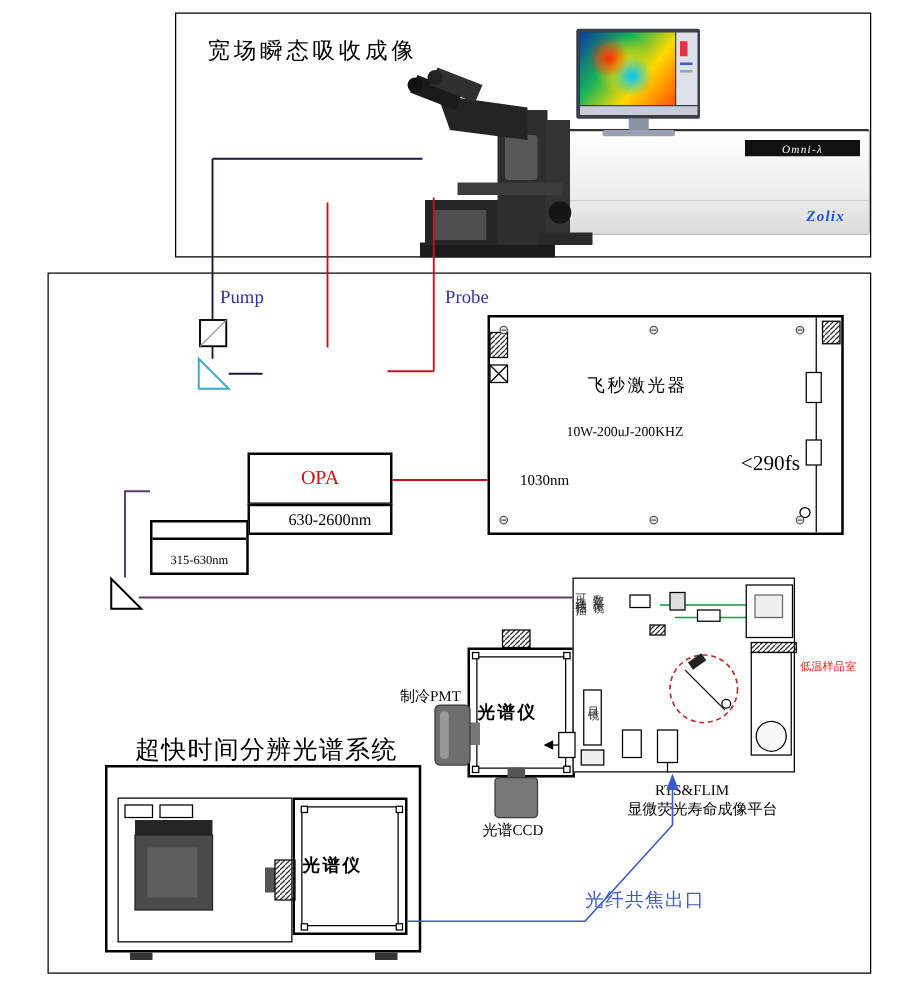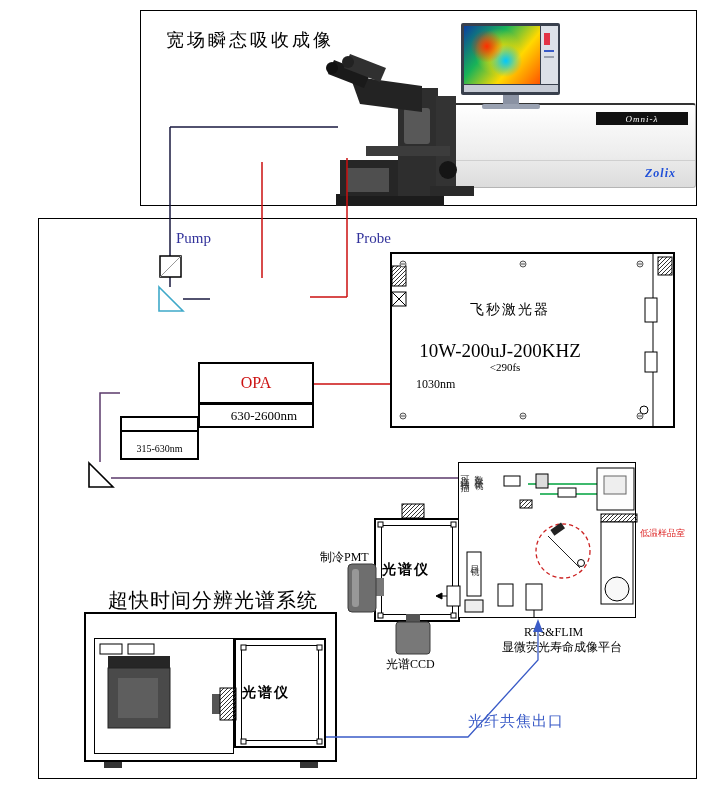--- a/index.html
+++ b/index.html
@@ -61,22 +61,22 @@
     <span>630-2600nm</span>
   </div>
 
   <div class="box" style="left:120px;top:372px;width:79px;height:44px;margin-top:44px;">
     <div class="abs" style="left:0;right:0;top:12px;border-top:2px solid #000;"></div>
     <div class="abs" style="left:0;right:0;bottom:4px;text-align:center;font-size:10px;">315-630nm</div>
   </div>
 
   <div class="box" style="left:390px;top:252px;width:285px;height:176px;"></div>
   <div class="lbl" style="left:390px;top:302px;width:240px;text-align:center;font-size:14px;letter-spacing:2px;">飞秒激光器</div>
-  <div class="lbl" style="left:390px;top:340px;width:220px;text-align:center;font-size:19px;">10W-200uJ-200KHZ</div>
-  <div class="lbl" style="left:390px;top:361px;width:230px;text-align:center;font-size:11px;">&lt;290fs</div>
+  <div class="lbl" style="left:390px;top:340px;width:220px;text-align:center;font-size:11px;">10W-200uJ-200KHZ</div>
+  <div class="lbl" style="left:390px;top:361px;width:230px;text-align:right;font-size:17px;padding-left:20px;">&lt;290fs</div>
   <div class="lbl" style="left:416px;top:377px;font-size:12px;">1030nm</div>
 
   <div class="box" style="left:374px;top:518px;width:86px;height:104px;">
     <div class="inner-frame">
       <span style="font-size:14px;font-weight:600;letter-spacing:2px;">光谱仪</span>
     </div>
   </div>
   <div class="lbl" style="left:320px;top:550px;font-size:12px;">制冷PMT</div>
   <div class="lbl" style="left:386px;top:657px;font-size:12px;">光谱CCD</div>
 

